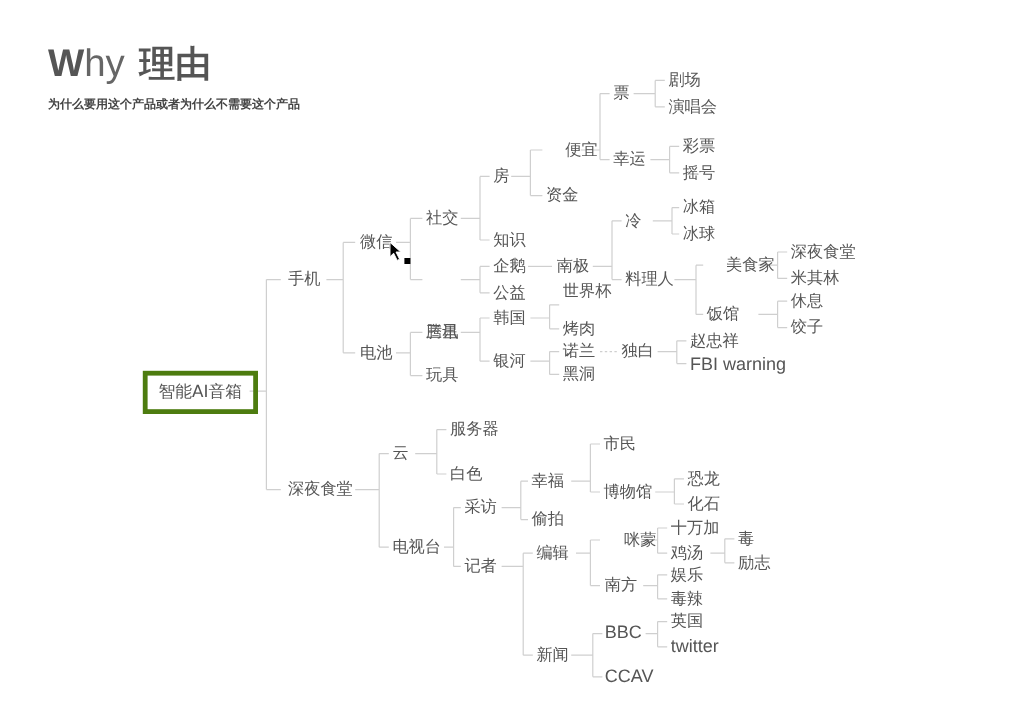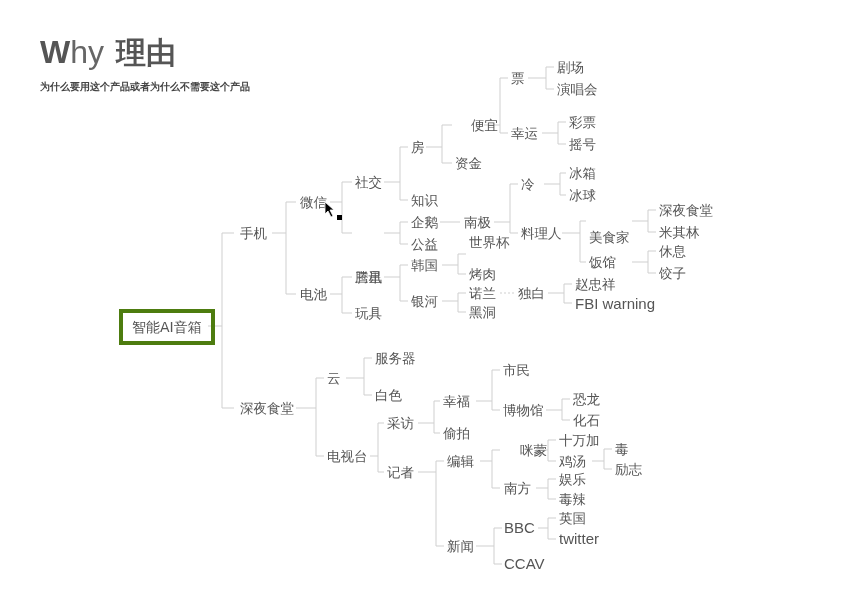--- a/index.html
+++ b/index.html
@@ -130,21 +130,21 @@
 <div class="node" style="left:569px; top:122px;">彩票</div>
 <div class="node" style="left:569px; top:144px;">摇号</div>
 
 <div class="node" style="left:411px; top:222px;">企鹅</div>
 <div class="node" style="left:411px; top:244px;">公益</div>
 <div class="node" style="left:464px; top:222px;">南极</div>
 <div class="node" style="left:521px; top:184px;">冷</div>
 <div class="node" style="left:521px; top:233px;">料理人</div>
 <div class="node" style="left:569px; top:173px;">冰箱</div>
 <div class="node" style="left:569px; top:195px;">冰球</div>
-<div class="node" style="left:589px; top:221px;margin-top:16px;">美食家</div>
+<div class="node" style="left:605px; top:221px;">美食家</div>
 <div class="node" style="left:589px; top:262px;">饭馆</div>
 <div class="node" style="left:659px; top:210px;">深夜食堂</div>
 <div class="node" style="left:659px; top:232px;">米其林</div>
 <div class="node" style="left:659px; top:251px;">休息</div>
 <div class="node" style="left:659px; top:273px;">饺子</div>
 
 <div class="node" style="left:411px; top:265px;">韩国</div>
 <div class="node" style="left:411px; top:301px;">银河</div>
 <div class="node" style="left:469px; top:243px;font-family:Liberation Serif, serif;">世界杯</div>
 <div class="node" style="left:469px; top:274px;">烤肉</div>

